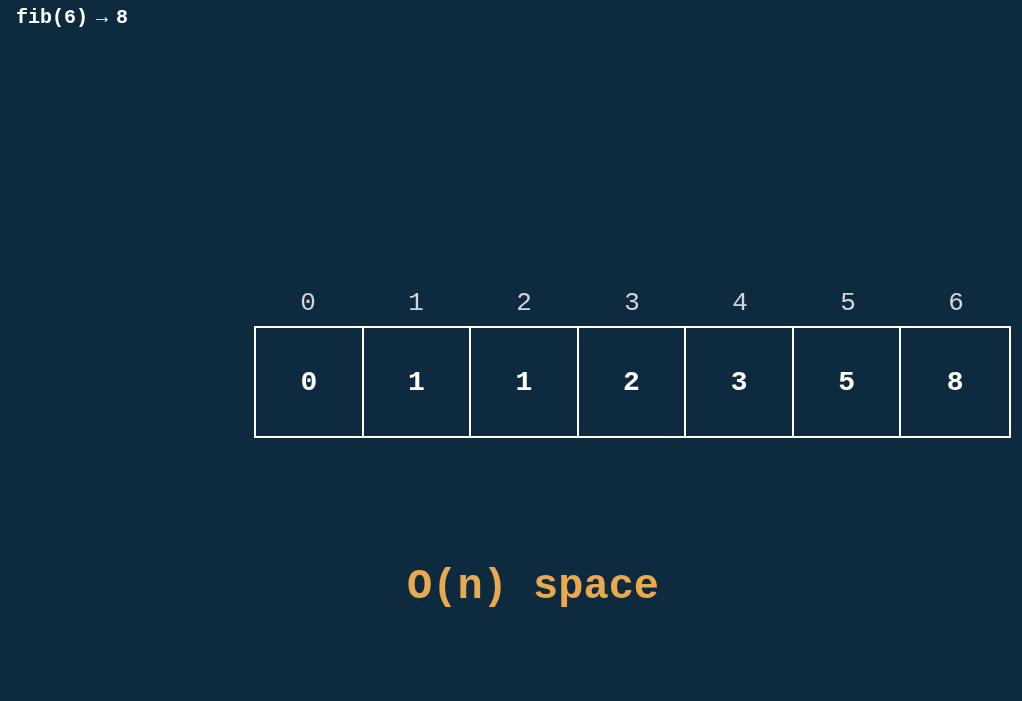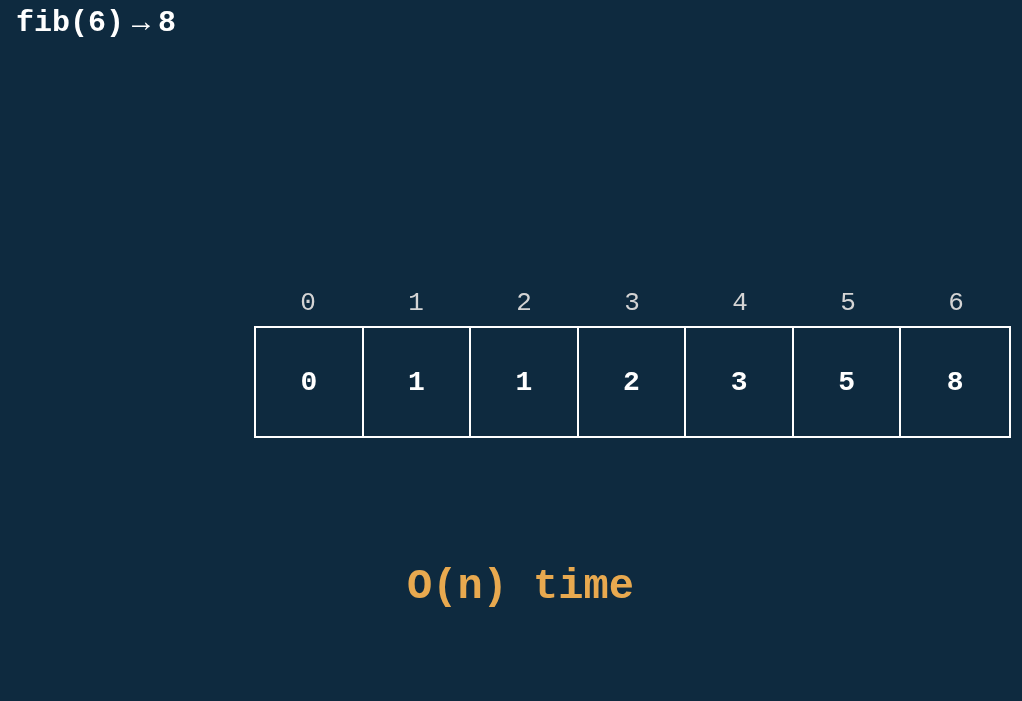--- a/index.html
+++ b/index.html
@@ -16,21 +16,21 @@
       font-weight: bold;
       overflow: hidden;
       position: relative;
     }
     
     .header {
       position: absolute;
       top: 6px;
       left: 16px;
       color: #ffffff;
-      font-size: 30px;
+      font-size: 20px;
       display: flex;
       align-items: center;
       gap: 8px;
     }
     
     .arrow-icon {
       display: inline-block;
     }
     
     .table-container {
@@ -106,14 +106,14 @@
     <div class="value-cell">1</div>
     <div class="value-cell">1</div>
     <div class="value-cell">2</div>
     <div class="value-cell">3</div>
     <div class="value-cell">5</div>
     <div class="value-cell">8</div>
   </div>
 </div>
 
 <div class="complexity">
-  <div>O(n) time</div>
+  <div>O(n) space</div>
 </div>
 
 </body></html>

